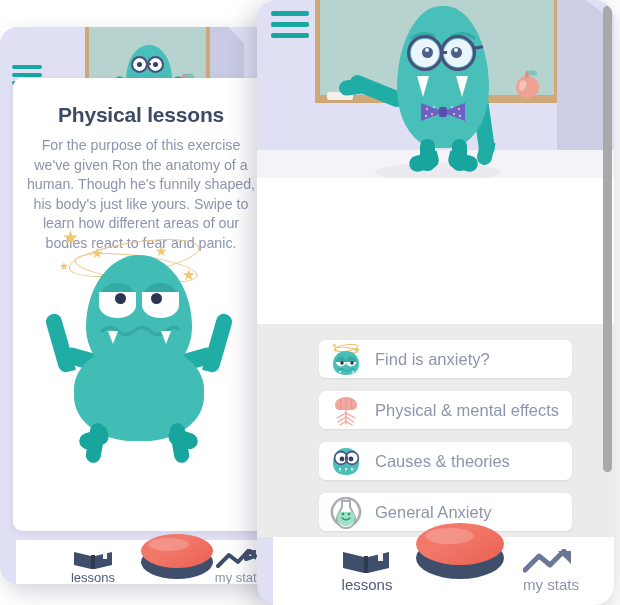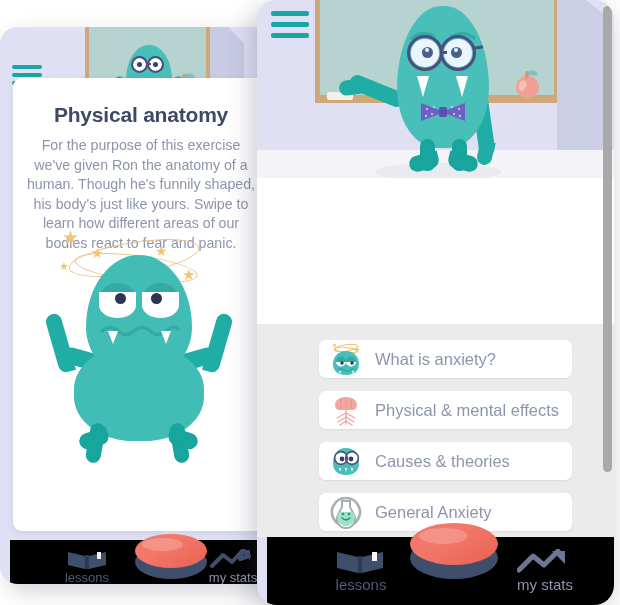--- a/index.html
+++ b/index.html
@@ -114,21 +114,21 @@
   .lesson-icon {
     width:34px; height:34px; margin-left:10px; margin-right:12px;
     flex: 0 0 34px; position:relative;
   }
   .lesson-label {
     color:#8d94ad; font-size:16.5px;
   }
 
   
   .bottomnav {
-    position:absolute; background:#000000; left:10px; width:100%;
+    position:absolute; background:#ffffff; left:16px; width:100%;
   }
   .nav-label { position:absolute; color:#4e5b7a; }
   .nav-label.muted { color:#8d94ad; }
   .book-icon { position:absolute; }
   .stats-icon { position:absolute; }
   .redbtn { position:absolute; }
   .redbtn .base {
     position:absolute; left:0; top:11px; width:100%; height:34px;
     background:#3f4f6b; border-radius:50%;
   }
@@ -215,21 +215,21 @@
     </div>
 
     <div class="hamburger" style="left:12px; top:38px; width:30px; height:20px;">
       <span style="width:30px;height:4px;margin-bottom:4px;"></span>
       <span style="width:30px;height:4px;margin-bottom:4px;"></span>
       <span style="width:30px;height:4px;"></span>
     </div>
 
     <div class="white-card" style="left:13px; top:51px; width:256px; height:453px; border-radius:9px;
                 box-shadow:0 2px 6px rgba(60,60,90,0.10);">
-      <div class="card-title" style="margin-top:25px; font-size:21px;">Physical anatomy</div>
+      <div class="card-title" style="margin-top:25px; font-size:21px;">Physical lessons</div>
       <div class="card-body" style="margin:9px 13px 0 13px; font-size:14.2px;">For the purpose of this exercise we've given Ron the anatomy of a human. Though he's funnily shaped, his body's just like yours. Swipe to learn how different areas of our bodies react to fear and panic.</div>
 
       <div class="dz" style="left:33px; top:155px; width:190px; height:260px;">
 
         <div class="halo" style="left:22px; top:9px; width:132px; height:32px; transform:rotate(-9deg);"></div>
         <div class="halo" style="left:28px; top:22px; width:124px; height:26px; transform:rotate(7deg);"></div>
 
         <div class="star" style="left:16px; top:-5px; font-size:19px;">★</div>
         <div class="star" style="left:45px; top:13px; font-size:14px;">★</div>
         <div class="star" style="left:13px; top:28px; font-size:11px;">★</div>
@@ -399,21 +399,21 @@
             <ellipse cx="22" cy="19" rx="5" ry="4.4" fill="#35a9a4"></ellipse>
             <path d="M7 20 a5 4.4 0 0 0 10 0 Z" fill="#fff"></path>
             <path d="M17 20 a5 4.4 0 0 0 10 0 Z" fill="#fff"></path>
             <circle cx="13" cy="21" r="1.7" fill="#2b3553"></circle>
             <circle cx="23" cy="21" r="1.7" fill="#2b3553"></circle>
             <path d="M9 28 q3-2.5 6 0 t6 0 t4-1" fill="none" stroke="#35a9a4" stroke-width="1.5"></path>
             <path d="M10 29 l2 0 l-1 3z" fill="#fff"></path>
             <path d="M23 29 l2 0 l-1 3z" fill="#fff"></path>
           </svg>
         </div>
-        <div class="lesson-label">What is anxiety?</div>
+        <div class="lesson-label">Find is anxiety?</div>
       </div>
 
       <div class="lesson-item" style="left:62px; top:67px; width:253px; height:38px;">
         <div class="lesson-icon">
           <svg width="34" height="34" viewBox="0 0 34 34">
             <path d="M17 4 C11 4 6 7 6 12 C6 15 8 17 11 17 L23 17 C26 17 28 15 28 12 C28 7 23 4 17 4 Z" fill="#f0a9a0"></path>
             <g stroke="#e8918a" stroke-width="1" fill="none">
               <path d="M11 6 Q13 10 11 16"></path>
                 <path d="M17 4.5 Q17 10 17 16"></path>
                 <path d="M23 6 Q21 10 23 16"></path>

